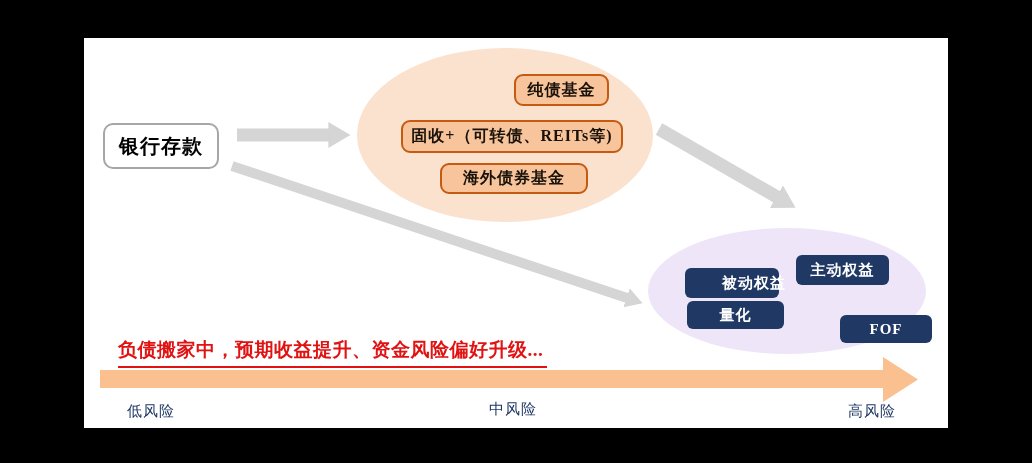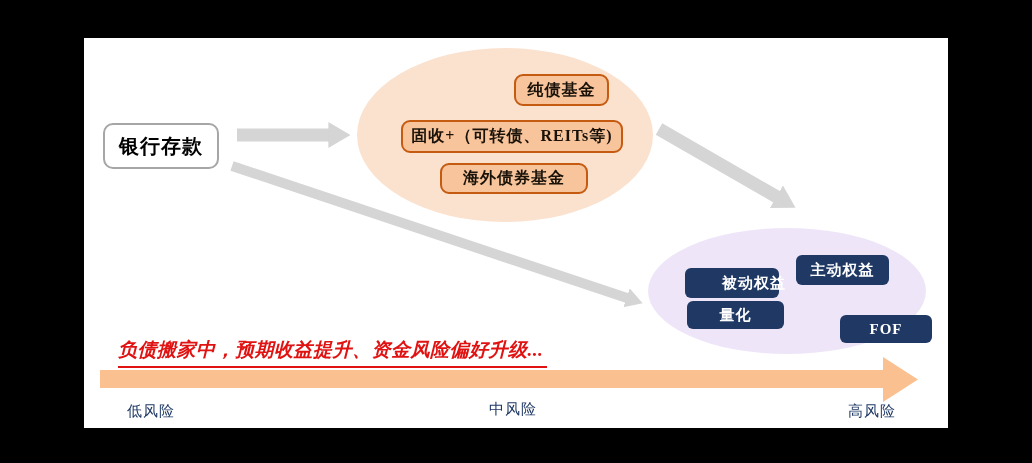--- a/index.html
+++ b/index.html
@@ -33,21 +33,21 @@
   .box.navy{
     background:#1F3864;border-radius:6px;color:#fff;
     font-size:15px;font-weight:bold;letter-spacing:1px;
   }
   .navy.n1{left:685px;top:268px;width:94px;height:30px;padding-left:44px;}
   .navy.n2{left:796px;top:255px;width:93px;height:30px;}
   .navy.n3{left:687px;top:301px;width:97px;height:28px;}
   .navy.n4{left:800px;top:315px;width:92px;height:28px;margin-left:40px;}
   .headline{
     position:absolute;left:118px;top:337px;
-    font-size:19px;font-weight:bold;font-style:italic;color:#E01212;
+    font-size:19px;font-weight:bold;color:#E01212;
     border-bottom:2px solid #E01212;padding:0 4px 3px 0;letter-spacing:0.5px;
     white-space:nowrap;
   }
   .axis-label{
     position:absolute;font-size:15px;color:#1F3864;letter-spacing:1px;white-space:nowrap;
   }
   .axis-label.low{left:127px;top:402px;}
   .axis-label.mid{left:489px;top:400px;}
   .axis-label.high{left:848px;top:402px;}
 </style>

